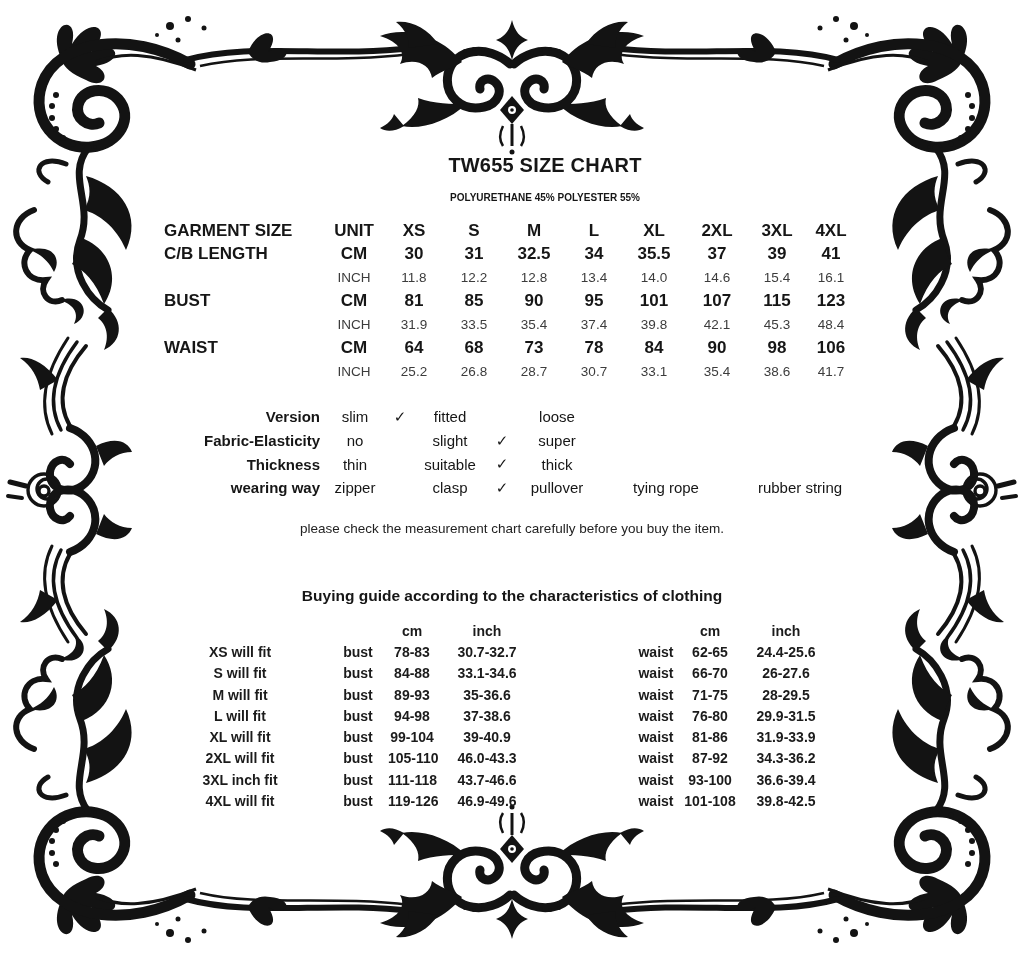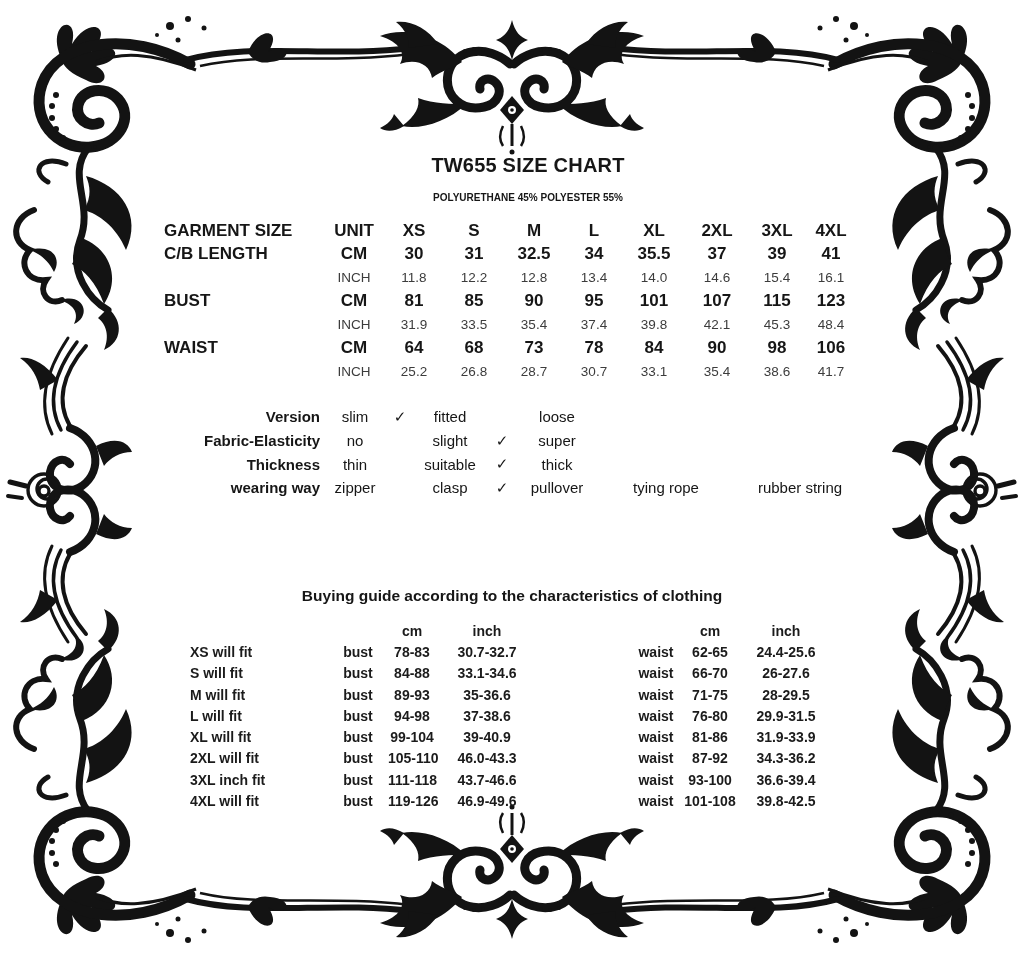--- a/index.html
+++ b/index.html
@@ -7,21 +7,21 @@
     width:1024px;height:959px;position:relative;overflow:hidden;
     background:#ffffff;
     font-family:"Liberation Sans", sans-serif;
     color:#161616;
   }
   .border-svg{position:absolute;left:0;top:0;width:1024px;height:959px;}
 
   .content{position:absolute;left:0;top:0;width:1024px;height:959px;}
 
   
-  .hero{position:absolute;left:178px;top:152px;width:700px;text-align:center;}
+  .hero{position:absolute;left:195px;top:152px;width:700px;text-align:center;}
   .hero .title{font-size:20px;font-weight:700;line-height:26px;letter-spacing:.2px;}
   .hero .subtitle{font-size:10px;font-weight:700;line-height:16px;margin-top:12px;}
 
   
   .size-table{position:absolute;left:162px;top:219px;width:710px;}
   .st-row{display:grid;grid-template-columns:162px 60px 60px 60px 60px 60px 60px 66px 54px 54px;height:23.5px;align-items:center;}
   .st-row .c{text-align:center;white-space:nowrap;}
   .st-row .lbl{text-align:left;padding-left:2px;}
   .st-row.head .c,.st-row.head .lbl{font-size:17px;font-weight:700;}
   .st-row.cm{font-size:17px;font-weight:700;}
@@ -35,21 +35,21 @@
   .ch-row .chk{text-align:center;font-size:15px;}
 
   
   .notes{position:absolute;left:162px;top:517px;width:700px;text-align:center;font-size:13.5px;line-height:23px;color:#222;}
 
   
   .bg-head{position:absolute;left:162px;top:587px;width:700px;text-align:center;font-size:15.5px;font-weight:700;}
   .guide{position:absolute;left:190px;top:620px;width:660px;font-size:14px;font-weight:700;color:#1b1b1b;}
   .bg-row{display:flex;height:21.3px;align-items:center;}
   .bg-row span{display:block;white-space:nowrap;}
-  .bg-row .sz{width:100px;text-align:left;}
+  .bg-row .sz{width:100px;text-align:center;}
   .bg-row .sp1{width:38px;}
   .bg-row .bust{width:60px;text-align:center;}
   .bg-row .bcm{width:48px;text-align:center;}
   .bg-row .sp2{width:6px;}
   .bg-row .binch{width:90px;text-align:center;}
   .bg-row .sp3{width:96px;}
   .bg-row .waist{width:56px;text-align:center;}
   .bg-row .wcm{width:52px;text-align:center;}
   .bg-row .winch{width:100px;text-align:center;}
 </style>
@@ -294,20 +294,21 @@
         <span class="chk"></span>
         <span class="opt">clasp</span>
         <span class="chk">✓</span>
         <span class="opt">pullover</span>
         <span class="opt">tying rope</span>
         <span class="opt">rubber string</span>
       </div>
     </div>
 
   <div class="notes">
+    <div>please check the measurement chart carefully before you buy the item.</div>
   </div>
 
   <div class="bg-head">Buying guide according to the characteristics of clothing</div>
 
   <div class="guide">
     <div class="bg-row">
       <span class="sz"></span>
       <span class="sp1"></span>
       <span class="bust"></span>
       <span class="bcm">cm</span>

